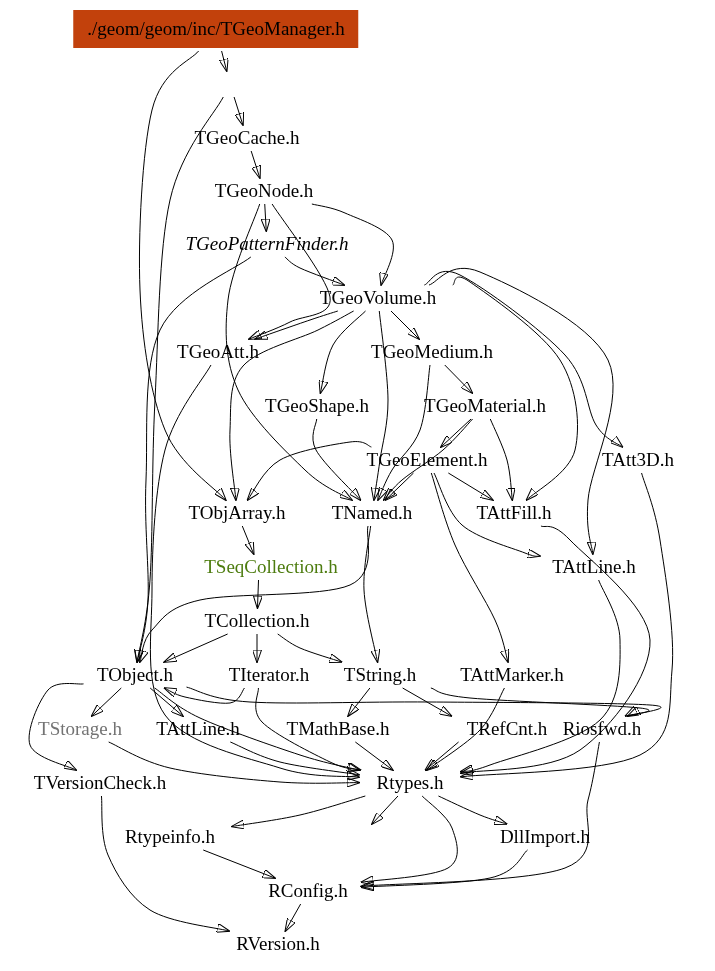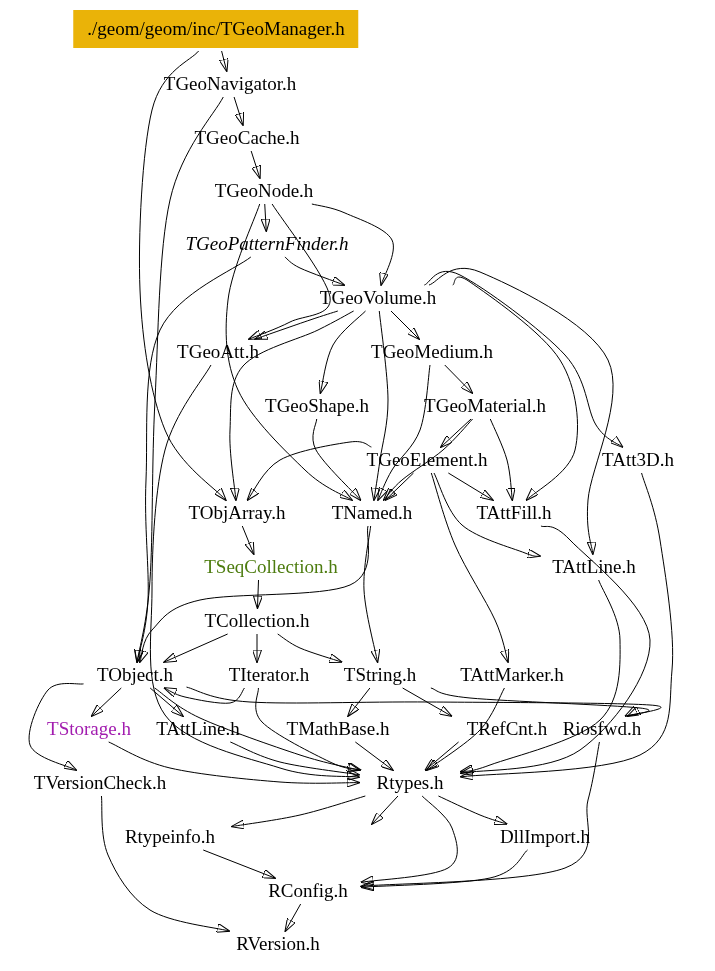--- a/index.html
+++ b/index.html
@@ -118,43 +118,42 @@
         <path d="M397.962962962963,796 L372.037037037037,824" marker-end="url(#arrow)" stroke="#000000"></path>
         <path d="M438.4375,796 C445.3645833333333,799.1666666666666 468.6410984848485,810.3333333333334 480,815 C491.3589015151515,819.6666666666666 502.1590909090909,822.5 506.59090909090907,824" marker-end="url(#arrow)" stroke="#000000"></path>
         <path d="M422.1333333333333,796 C427.1111111111111,801.3333333333334 447.68888888888887,816 452,828 C456.31111111111113,840 463.0833333333333,858.964880952381 448,868 C432.9166666666667,877.035119047619 375.9166666666667,879.8422619047619 361.5,882.2107142857143" marker-end="url(#arrow)" stroke="#000000"></path>
         <path d="M203.22222222222223,850 L274.77777777777777,878" marker-end="url(#arrow)" stroke="#000000"></path>
         <path d="M527.560975609756,850 C521.30081300813,854.6666666666666 517.6768292682926,871.8035714285714 490,878 C462.3231707317073,884.1964285714286 382.9166666666667,885.6488095238095 361.5,887.1785714285714" marker-end="url(#arrow)" stroke="#000000"></path>
         <path d="M599.4366197183099,742 C597.5305164319249,751.6666666666666 593.7394366197183,779 588,800 C582.2605633802817,821 602.75,853.6313229571984 565,868 C527.25,882.3686770428016 395.4166666666667,883.1767185473411 361.5,886.2120622568093" marker-end="url(#arrow)" stroke="#000000"></path>
         <path d="M300.64150943396226,904 L285.35849056603774,931" marker-end="url(#arrow)" stroke="#000000"></path>
       </g>
   </svg>
 
-<div class="node root" style="left: 216px; top: 29px; color: rgb(0, 0, 0); background: #eab308; text-align: center;">./geom/geom/inc/TGeoManager.h</div>
-    <div class="node" style="left: 230px; top: 84px; color: rgb(0, 0, 0);">TGeoNavigator.h</div>
+<div class="node root" style="left: 216px; top: 29px; color: rgb(0, 0, 0); background: #c2410c; text-align: center;">./geom/geom/inc/TGeoManager.h</div>
     <div class="node" style="left: 247px; top: 138px; color: rgb(0, 0, 0);">TGeoCache.h</div>
     <div class="node" style="left: 264px; top: 191px; color: rgb(0, 0, 0);">TGeoNode.h</div>
     <div class="node" style="left: 267px; top: 244px; color: rgb(0, 0, 0); font-style: italic;">TGeoPatternFinder.h</div>
     <div class="node" style="left: 378px; top: 298px; color: rgb(0, 0, 0);">TGeoVolume.h</div>
     <div class="node" style="left: 218px; top: 352px; color: rgb(0, 0, 0);">TGeoAtt.h</div>
     <div class="node" style="left: 432px; top: 352px; color: rgb(0, 0, 0);">TGeoMedium.h</div>
     <div class="node" style="left: 317px; top: 406px; color: rgb(0, 0, 0);">TGeoShape.h</div>
     <div class="node" style="left: 485px; top: 406px; color: rgb(0, 0, 0);">TGeoMaterial.h</div>
     <div class="node" style="left: 427px; top: 460px; color: rgb(0, 0, 0);">TGeoElement.h</div>
     <div class="node" style="left: 638px; top: 460px; color: rgb(0, 0, 0);">TAtt3D.h</div>
     <div class="node" style="left: 237px; top: 513px; color: rgb(0, 0, 0);">TObjArray.h</div>
     <div class="node" style="left: 372px; top: 513px; color: rgb(0, 0, 0);">TNamed.h</div>
     <div class="node" style="left: 514px; top: 513px; color: rgb(0, 0, 0);">TAttFill.h</div>
     <div class="node" style="left: 271px; top: 567px; color: #4d7c0f;">TSeqCollection.h</div>
     <div class="node" style="left: 594px; top: 567px; color: rgb(0, 0, 0);">TAttLine.h</div>
     <div class="node" style="left: 257px; top: 621px; color: rgb(0, 0, 0);">TCollection.h</div>
     <div class="node" style="left: 135px; top: 675px; color: rgb(0, 0, 0);">TObject.h</div>
     <div class="node" style="left: 257px; top: 675px; color: rgb(0, 0, 0); margin-left: 12px;">TIterator.h</div>
     <div class="node" style="left: 380px; top: 675px; color: rgb(0, 0, 0);">TString.h</div>
     <div class="node" style="left: 512px; top: 675px; color: rgb(0, 0, 0);">TAttMarker.h</div>
-    <div class="node" style="left: 89px; top: 729px; color: #a21caf;">TStorage.h</div>
+    <div class="node" style="left: 80px; top: 729px; color: #737373;">TStorage.h</div>
     <div class="node" style="left: 198px; top: 729px; color: rgb(0, 0, 0);">TAttLine.h</div>
     <div class="node" style="left: 338px; top: 729px; color: rgb(0, 0, 0);">TMathBase.h</div>
     <div class="node" style="left: 474px; top: 729px; color: rgb(0, 0, 0); margin-left: 33px;">TRefCnt.h</div>
     <div class="node" style="left: 602px; top: 729px; color: rgb(0, 0, 0);">Riosfwd.h</div>
     <div class="node" style="left: 100px; top: 783px; color: rgb(0, 0, 0);">TVersionCheck.h</div>
     <div class="node" style="left: 410px; top: 783px; color: rgb(0, 0, 0);">Rtypes.h</div>
     <div class="node" style="left: 170px; top: 837px; color: rgb(0, 0, 0);">Rtypeinfo.h</div>
     <div class="node" style="left: 545px; top: 837px; color: rgb(0, 0, 0); text-align: right;">DllImport.h</div>
     <div class="node" style="left: 308px; top: 891px; color: rgb(0, 0, 0);">RConfig.h</div>
     <div class="node" style="left: 278px; top: 944px; color: rgb(0, 0, 0);">RVersion.h</div>

